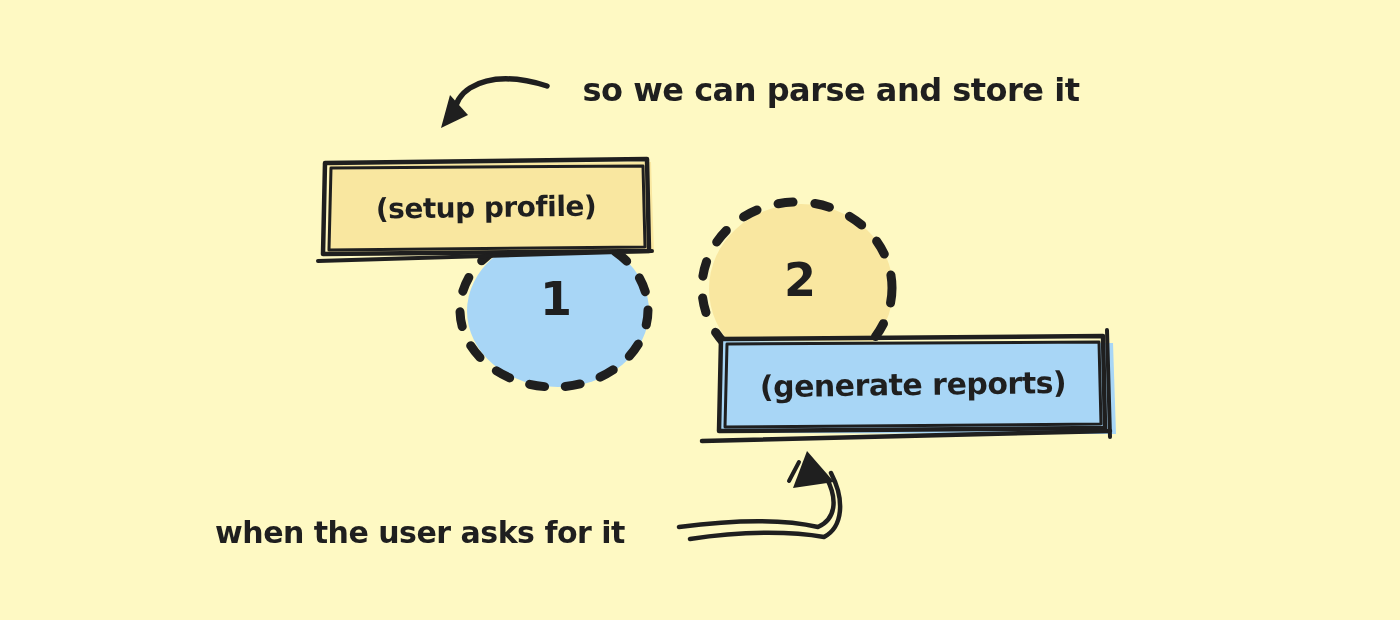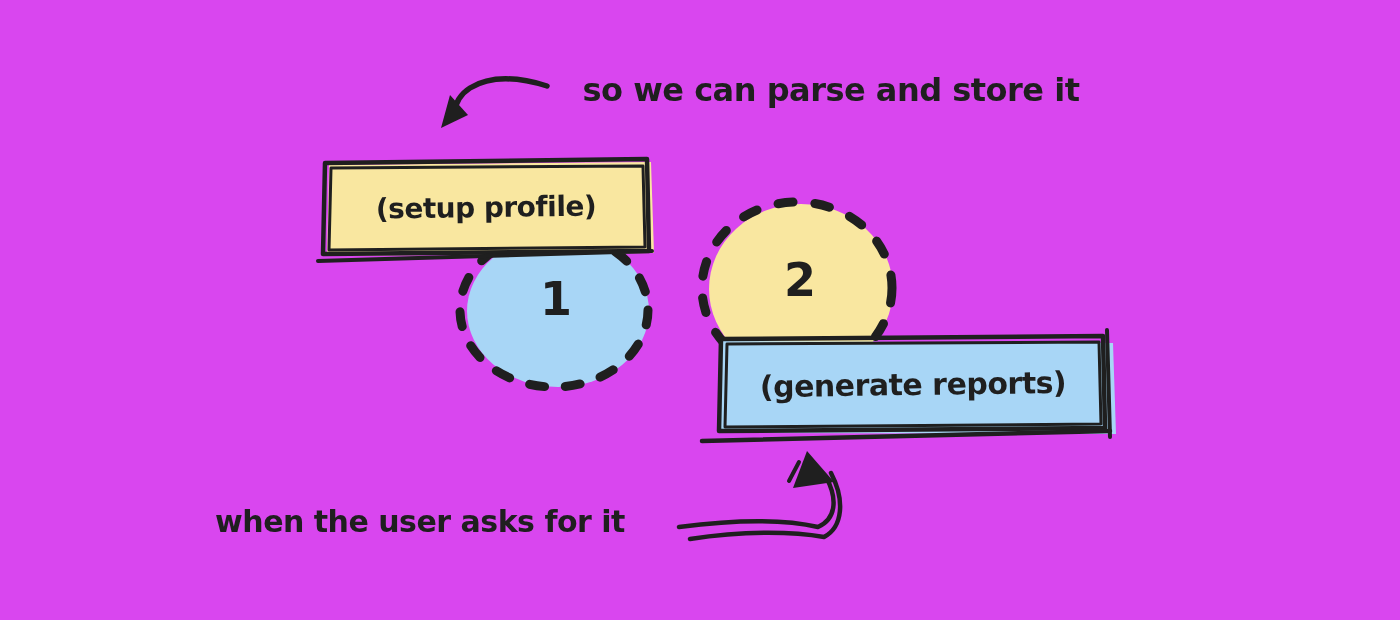--- a/index.html
+++ b/index.html
@@ -1,19 +1,19 @@
 <!DOCTYPE html>
 <html><head>
 <meta charset="utf-8">
 <style>
   html,body{margin:0;padding:0;background:#fff;}
   .canvas{
     position:relative;
     width:1400px;height:620px;
-    background:#d946ef;
+    background:#fef9c3;
     overflow:hidden;
     font-family:"DejaVu Sans", sans-serif;
   }
   .canvas svg{position:absolute;left:0;top:0;}
   .txt{
     position:absolute;
     transform:translate(-50%,-50%);
     white-space:nowrap;
     color:#1f1f1f;
     font-weight:bold;
@@ -73,15 +73,15 @@
   <div class="txt annotation" style="left:831px; top:90px;">so we can parse and store it</div>
 
   <div class="txt box-label slight-tilt" style="left:486px; top:208px; font-size:28px;">(setup profile)</div>
 
   <div class="txt circle-number" style="left:556px; top:299px;">1</div>
 
   <div class="txt circle-number" style="left:800px; top:280px;">2</div>
 
   <div class="txt box-label slight-tilt" style="left:913px; top:385px; font-size:30px;">(generate reports)</div>
 
-  <div class="txt annotation" style="left:420px; top:522px; font-size:30px;">when the user asks for it</div>
+  <div class="txt annotation" style="left:420px; top:533px; font-size:30px;">when the user asks for it</div>
 
 </div>
 
 </body></html>

